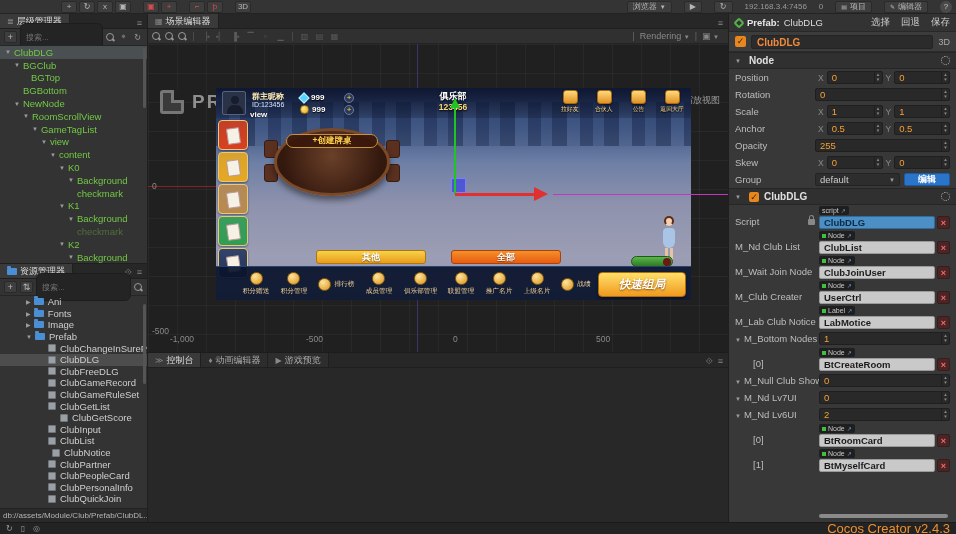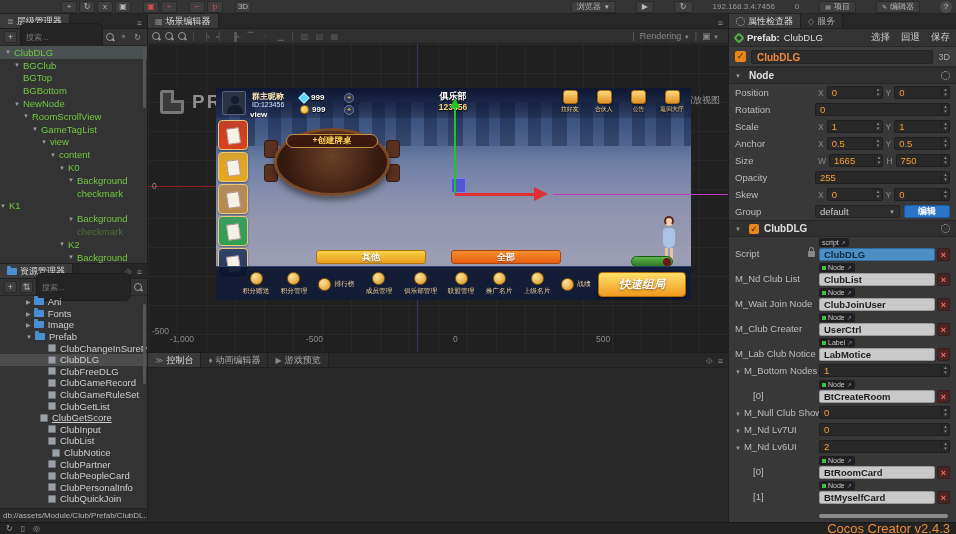--- a/index.html
+++ b/index.html
@@ -4,21 +4,21 @@
 <style>
   html,body{margin:0;padding:0;background:#1a1a1a;}
   *{box-sizing:border-box;font-family:"Liberation Sans","DejaVu Sans",sans-serif;}
   .app{position:relative;width:956px;height:534px;background:#2f2f2f;overflow:hidden;font-size:10px;color:#ccc;}
 
   
   .topbar{position:absolute;left:0;top:0;width:956px;height:14px;background:#343434;border-bottom:1px solid #232323;display:flex;align-items:center;}
   .tbtn{height:12px;min-width:16px;margin:0 1px;background:#3e3e3e;border:1px solid #2a2a2a;border-radius:2px;display:flex;align-items:center;justify-content:center;color:#b5b5b5;font-size:8px;line-height:8px;}
   .tbtn.red{color:#d94a4a;}
   .tsep{width:10px;}
-  .tb-right{margin-left:auto;display:flex;align-items:center;gap:20px;padding-right:4px;}
+  .tb-right{margin-left:auto;display:flex;align-items:center;gap:12px;padding-right:4px;}
   .addr{color:#9a9a9a;font-size:8px;}
   .pill{background:#3e3e3e;border:1px solid #2a2a2a;border-radius:2px;padding:0 5px;height:12px;display:flex;align-items:center;gap:3px;color:#b5b5b5;font-size:8px;}
   .helpc{width:12px;height:12px;border-radius:50%;background:#4a4a4a;color:#ccc;display:flex;align-items:center;justify-content:center;font-size:8px;}
 
   
   .tabbar{height:15px;background:#272727;display:flex;align-items:flex-end;border-bottom:1px solid #1f1f1f;}
   .ptab{height:14px;padding:0 7px;display:flex;align-items:center;gap:3px;font-size:9px;color:#aaa;background:#2d2d2d;border-right:1px solid #1f1f1f;}
   .ptab.active{background:#3a3a3a;color:#ddd;}
   .ticon{font-size:8px;color:#8a8a8a;}
   .bar-right{margin-left:auto;display:flex;gap:5px;padding-right:5px;color:#888;font-size:9px;}
@@ -236,21 +236,21 @@
       </div>
       <div class="tree" id="hier-tree">
           <div class="trow sel" style="padding-left: 5px;">
             <span class="arr">▼</span>
             <span class="hlabel">ClubDLG</span>
           </div>
           <div class="trow" style="padding-left: 14px;">
             <span class="arr">▼</span>
             <span class="hlabel">BGClub</span>
           </div>
-          <div class="trow" style="padding-left: 23px;">
+          <div class="trow" style="padding-left: 23px; margin-left: 8px;">
             <span class="hlabel">BGTop</span>
           </div>
           <div class="trow" style="padding-left: 23px;">
             <span class="hlabel">BGBottom</span>
           </div>
           <div class="trow" style="padding-left: 14px;">
             <span class="arr">▼</span>
             <span class="hlabel">NewNode</span>
           </div>
           <div class="trow" style="padding-left: 23px;">
@@ -273,21 +273,21 @@
             <span class="arr">▼</span>
             <span class="hlabel">K0</span>
           </div>
           <div class="trow" style="padding-left: 68px;">
             <span class="arr">▼</span>
             <span class="hlabel">Background</span>
           </div>
           <div class="trow" style="padding-left: 77px;">
             <span class="hlabel">checkmark</span>
           </div>
-          <div class="trow" style="">
+          <div class="trow" style="padding-left: 59px;">
             <span class="arr">▼</span>
             <span class="hlabel">K1</span>
           </div>
           <div class="trow" style="padding-left: 68px;">
             <span class="arr">▼</span>
             <span class="hlabel">Background</span>
           </div>
           <div class="trow" style="padding-left: 77px;">
             <span class="hlabel dim">checkmark</span>
           </div>
@@ -357,21 +357,21 @@
             <span class="alabel">ClubGameRecord</span>
           </div>
           <div class="arow" style="padding-left: 48px;">
             <span class="pfico"></span>
             <span class="alabel">ClubGameRuleSet</span>
           </div>
           <div class="arow" style="padding-left: 48px;">
             <span class="pfico"></span>
             <span class="alabel">ClubGetList</span>
           </div>
-          <div class="arow" style="padding-left: 40px; text-decoration: underline;">
+          <div class="arow" style="padding-left: 60px;">
             <span class="pfico"></span>
             <span class="alabel">ClubGetScore</span>
           </div>
           <div class="arow" style="padding-left: 48px;">
             <span class="pfico"></span>
             <span class="alabel">ClubInput</span>
           </div>
           <div class="arow" style="padding-left: 48px;">
             <span class="pfico"></span>
             <span class="alabel">ClubList</span>
@@ -580,30 +580,20 @@
         <div class="bar-right">
           <span>⟐</span>
           <span>≡</span>
         </div>
       </div>
       <div style="position:absolute;left:0;right:0;top:34px;bottom:0;background:#282828;"></div>
     </div>
   </div>
 
   <div class="right">
-    <div class="tabbar">
-      <div class="ptab active">
-        <span class="gear" style="margin-left:0"></span>
-        <span>属性检查器</span>
-      </div>
-      <div class="ptab">
-        <span class="ticon">◇</span>
-        <span>服务</span>
-      </div>
-    </div>
     <div class="prefabrow">
       <span class="linkico"></span>
       <span class="preflabel">Prefab:</span>
       <span class="prefname">ClubDLG</span>
       <span class="preflink" style="margin-left:auto">选择</span>
       <span class="preflink">回退</span>
       <span class="preflink">保存</span>
     </div>
     <div class="noderow">
       <span class="ochk">✓</span>
@@ -670,39 +660,20 @@
           <div class="nfield">
             <span class="val">0.5</span>
             <span class="step">
               <span>▲</span>
               <span>▼</span>
             </span>
           </div>
           <span class="axisl">Y</span>
           <div class="nfield">
             <span class="val">0.5</span>
-            <span class="step">
-              <span>▲</span>
-              <span>▼</span>
-            </span>
-          </div>
-        </div>
-        <div class="prow">
-          <span class="plabel">Size</span>
-          <span class="axisl">W</span>
-          <div class="nfield">
-            <span class="val">1665</span>
-            <span class="step">
-              <span>▲</span>
-              <span>▼</span>
-            </span>
-          </div>
-          <span class="axisl">H</span>
-          <div class="nfield">
-            <span class="val">750</span>
             <span class="step">
               <span>▲</span>
               <span>▼</span>
             </span>
           </div>
         </div>
         <div class="prow">
           <span class="plabel">Opacity</span>
           <div class="nfield">
             <span class="val">255</span>

